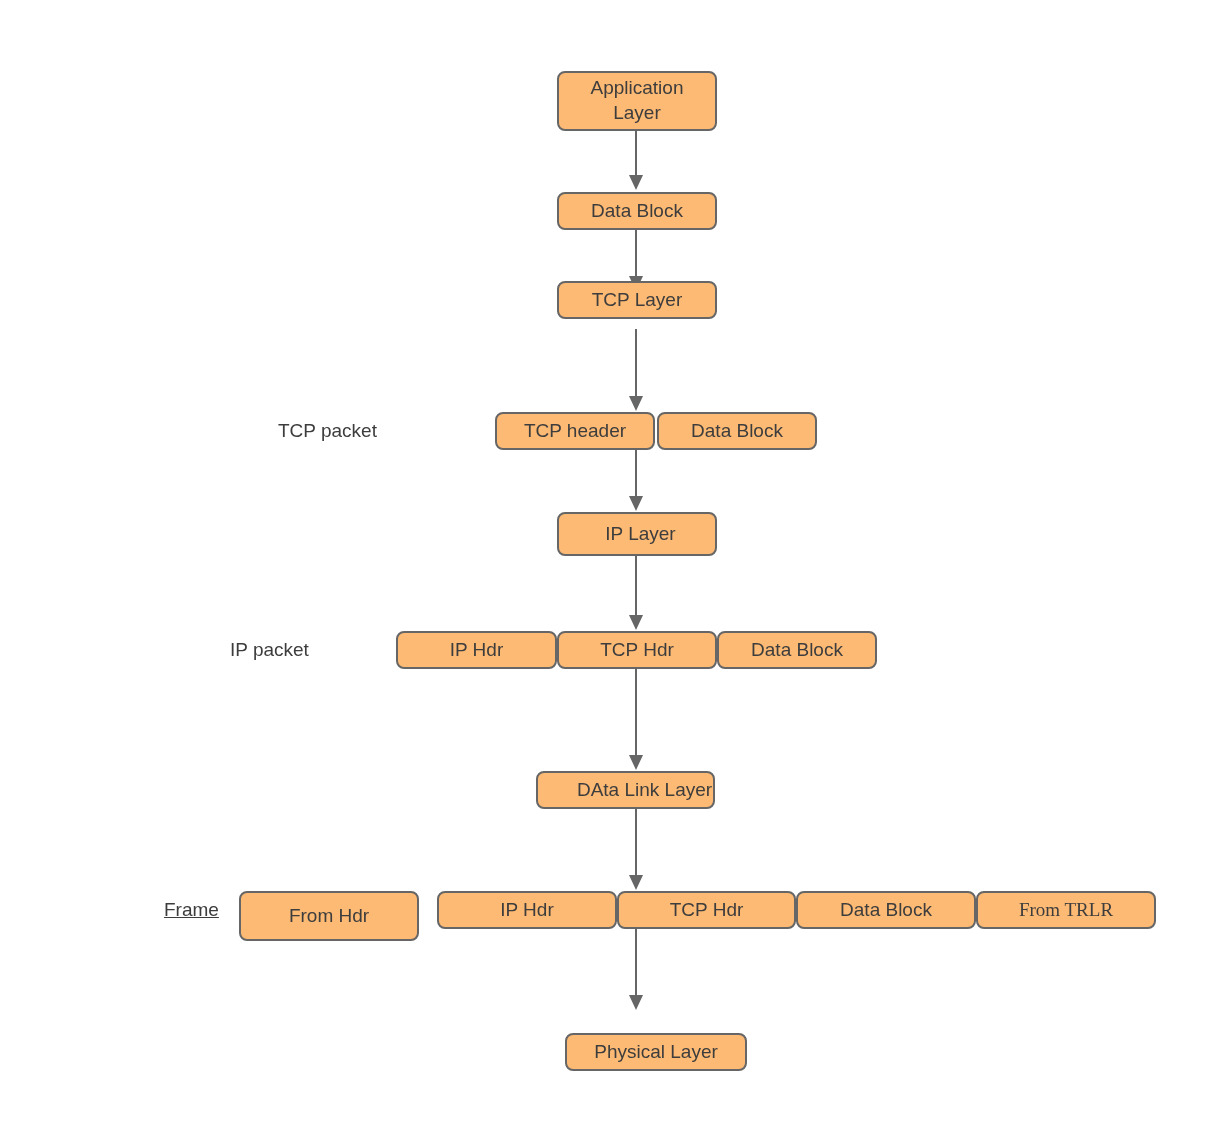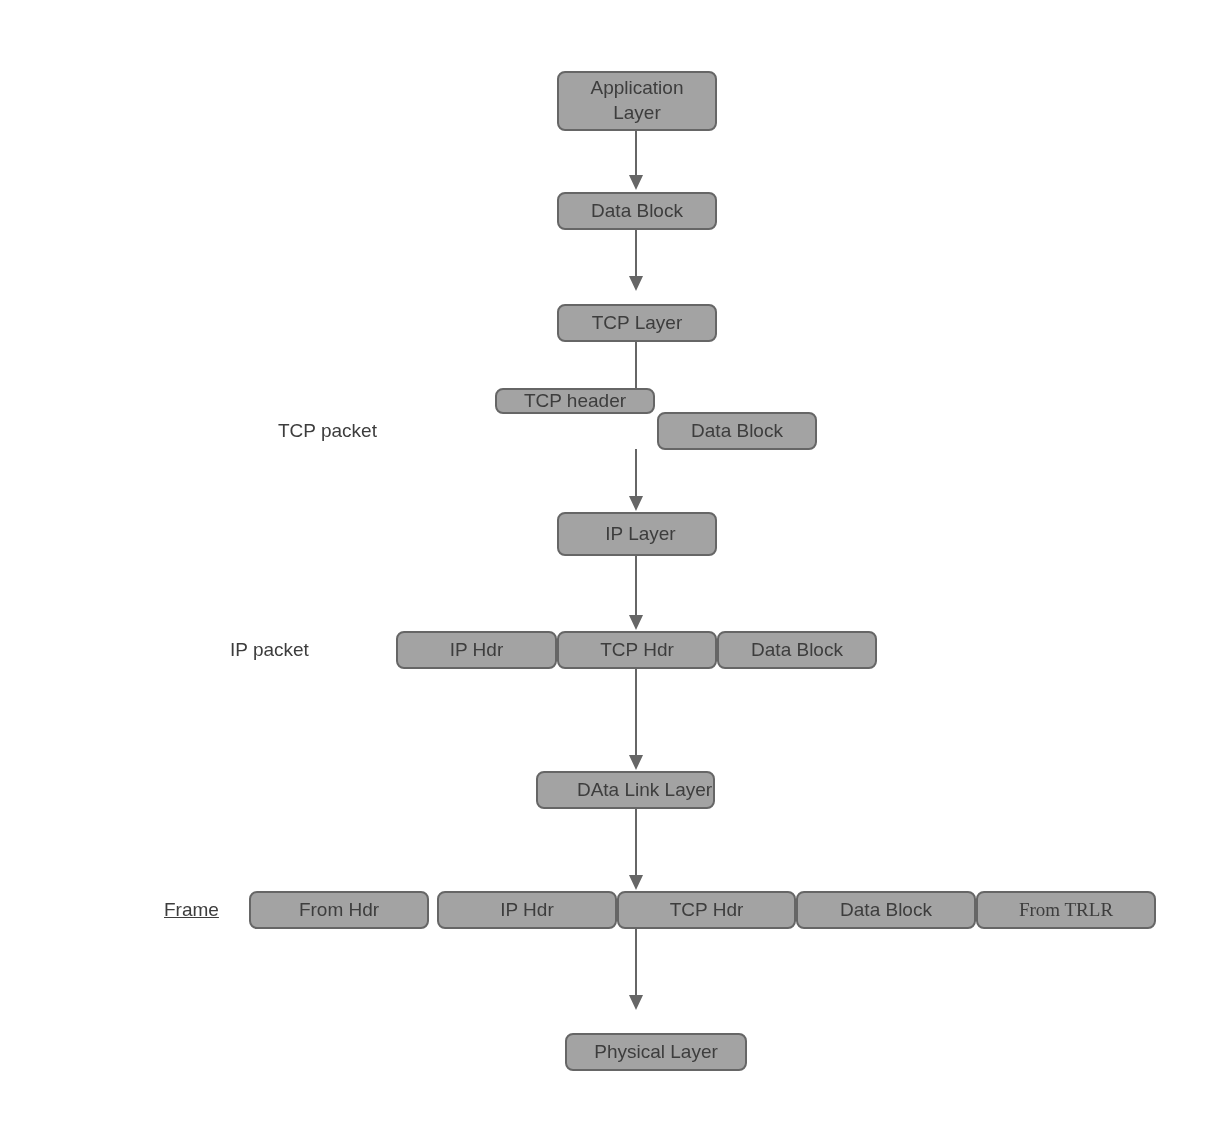--- a/index.html
+++ b/index.html
@@ -8,21 +8,21 @@
     width: 1232px;
     height: 1122px;
     background: #ffffff;
     font-family: "Liberation Sans", sans-serif;
     color: #3d3d3d;
     overflow: hidden;
   }
   .node {
     position: absolute;
     box-sizing: border-box;
-    background: #a3a3a3;
+    background: #fdba74;
     border: 2px solid #666666;
     border-radius: 8px;
     display: flex;
     align-items: center;
     justify-content: center;
     font-size: 19px;
     line-height: 1.3;
     text-align: center;
     white-space: pre-line;
   }
@@ -96,26 +96,26 @@
       <i class="head"></i>
   </div>
 
   <div class="node" style="left:557px;top:71px;width:160px;height:60px;">
     <span>Application
 Layer</span>
   </div>
   <div class="node" style="left:557px;top:192px;width:160px;height:38px;">
     <span>Data Block</span>
   </div>
-  <div class="node" style="left:557px;top:304px;width:160px;height:38px;">
+  <div class="node" style="left:557px;top:281px;width:160px;height:38px;">
     <span>TCP Layer</span>
   </div>
 
   <div class="rowlabel" style="left:278px;top:412px;">TCP packet</div>
-  <div class="node" style="left:495px;top:388px;width:160px;height:26px;">
+  <div class="node" style="left:495px;top:412px;width:160px;height:38px;">
     <span>TCP header</span>
   </div>
   <div class="node" style="left:657px;top:412px;width:160px;height:38px;">
     <span>Data Block</span>
   </div>
 
   <div class="node" style="left:557px;top:512px;width:160px;height:44px;padding-left:7px;">
     <span>IP Layer</span>
   </div>
 
@@ -128,21 +128,21 @@
   </div>
   <div class="node" style="left:717px;top:631px;width:160px;height:38px;">
     <span>Data Block</span>
   </div>
 
   <div class="node" style="left:536px;top:771px;width:179px;height:38px;padding-left:38px;">
     <span>DAta Link Layer</span>
   </div>
 
   <div class="rowlabel" style="left:164px;top:891px;text-decoration:underline;">Frame</div>
-  <div class="node" style="left:249px;top:891px;width:180px;height:38px;">
+  <div class="node" style="left:239px;top:891px;width:180px;height:50px;">
     <span>From Hdr</span>
   </div>
   <div class="node" style="left:437px;top:891px;width:180px;height:38px;">
     <span>IP Hdr</span>
   </div>
   <div class="node" style="left:617px;top:891px;width:179px;height:38px;">
     <span>TCP Hdr</span>
   </div>
   <div class="node" style="left:796px;top:891px;width:180px;height:38px;">
     <span>Data Block</span>

